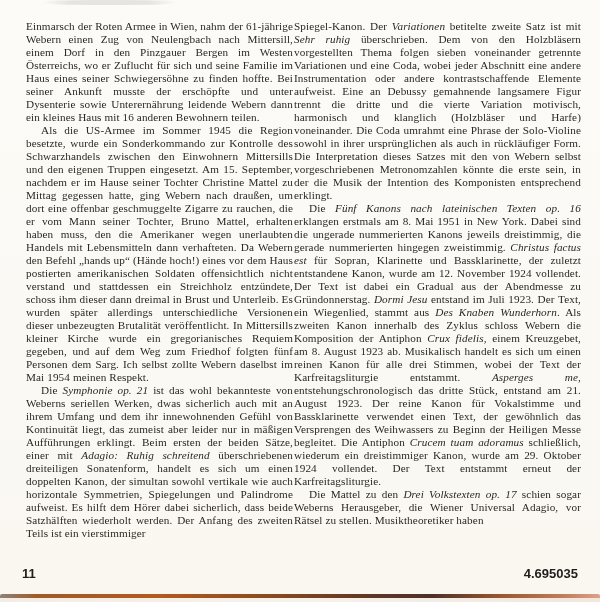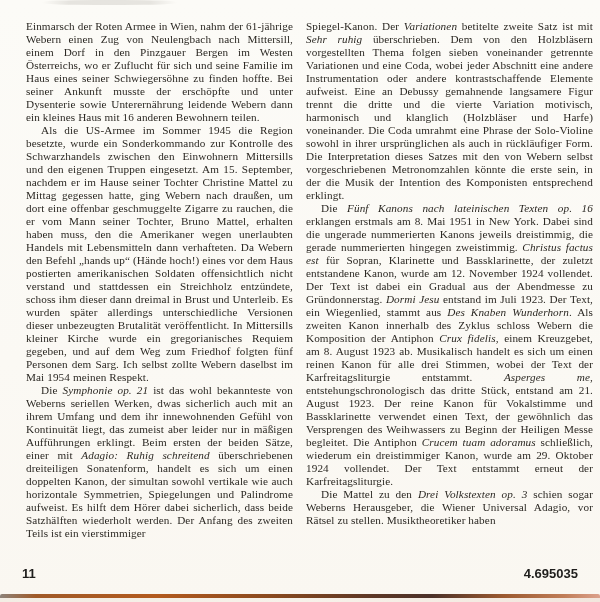--- a/index.html
+++ b/index.html
@@ -14,21 +14,21 @@
     position: absolute; inset: 0;
     background: linear-gradient(180deg, #fcfbf7 0%, #fbf9f4 60%, #faf7f1 100%);
   }
   .top-smudge {
     position: absolute; left: 42px; top: 0; width: 135px; height: 5px;
     background: linear-gradient(90deg, rgba(203,200,194,0) 0%, rgba(203,200,194,.45) 20%, rgba(203,200,194,.45) 80%, rgba(203,200,194,0) 100%);
     border-radius: 40%;
   }
   .columns {
     position: absolute; left: 26px; top: 20px;
-    display: flex; gap: 13px;
+    display: flex; gap: 1px;
   }
   .col {
     font-size: 11.2px;
     line-height: 13px;
     color: #2b2823;
     text-align: justify;
     letter-spacing: 0.1px;
   }
   .col-left  { width: 267px; }
   .col-right { width: 287px; }
@@ -67,21 +67,21 @@
 
   <div class="columns">
     <div class="col col-left">
         <p class="para"><span>Einmarsch der Roten Armee in Wien, nahm der 61-jährige Webern einen Zug von Neulengbach nach Mittersill, einem Dorf in den Pinzgauer Bergen im Westen Österreichs, wo er Zuflucht für sich und seine Familie im Haus eines seiner Schwiegersöhne zu finden hoffte. Bei seiner Ankunft musste der erschöpfte und unter Dysenterie sowie Unterernährung leidende Webern dann ein kleines Haus mit 16 anderen Bewohnern teilen.</span></p>
         <p class="para indent"><span>Als die US-Armee im Sommer 1945 die Region besetzte, wurde ein Sonderkommando zur Kontrolle des Schwarzhandels zwischen den Einwohnern Mittersills und den eigenen Truppen eingesetzt. Am 15. September, nachdem er im Hause seiner Tochter Christine Mattel zu Mittag gegessen hatte, ging Webern nach draußen, um dort eine offenbar geschmuggelte Zigarre zu rauchen, die er vom Mann seiner Tochter, Bruno Mattel, erhalten haben muss, den die Amerikaner wegen unerlaubten Handels mit Lebensmitteln dann verhafteten. Da Webern den Befehl „hands up“ (Hände hoch!) eines vor dem Haus postierten amerikanischen Soldaten offensichtlich nicht verstand und stattdessen ein Streichholz entzündete, schoss ihm dieser dann dreimal in Brust und Unterleib. Es wurden später allerdings unterschiedliche Versionen dieser unbezeugten Brutalität veröffentlicht. In Mittersills kleiner Kirche wurde ein gregorianisches Requiem gegeben, und auf dem Weg zum Friedhof folgten fünf Personen dem Sarg. Ich selbst zollte Webern daselbst im Mai 1954 meinen Respekt.</span></p>
         <p class="para indent"><span>Die </span><i>Symphonie op. 21</i><span> ist das wohl bekannteste von Weberns seriellen Werken, dwas sicherlich auch mit an ihrem Umfang und dem ihr innewohnenden Gefühl von Kontinuität liegt, das zumeist aber leider nur in mäßigen Aufführungen erklingt. Beim ersten der beiden Sätze, einer mit </span><i>Adagio: Ruhig schreitend</i><span> überschriebenen dreiteiligen Sonatenform, handelt es sich um einen doppelten Kanon, der simultan sowohl vertikale wie auch horizontale Symmetrien, Spiegelungen und Palindrome aufweist. Es hilft dem Hörer dabei sicherlich, dass beide Satzhälften wiederholt werden. Der Anfang des zweiten Teils ist ein vierstimmiger</span></p>
       </div>
     <div class="col col-right">
         <p class="para"><span>Spiegel-Kanon. Der </span><i>Variationen</i><span> betitelte zweite Satz ist mit </span><i>Sehr ruhig</i><span> überschrieben. Dem von den Holzbläsern vorgestellten Thema folgen sieben voneinander getrennte Variationen und eine Coda, wobei jeder Abschnitt eine andere Instrumentation oder andere kontrastschaffende Elemente aufweist. Eine an Debussy gemahnende langsamere Figur trennt die dritte und die vierte Variation motivisch, harmonisch und klanglich (Holzbläser und Harfe) voneinander. Die Coda umrahmt eine Phrase der Solo-Violine sowohl in ihrer ursprünglichen als auch in rückläufiger Form. Die Interpretation dieses Satzes mit den von Webern selbst vorgeschriebenen Metronomzahlen könnte die erste sein, in der die Musik der Intention des Komponisten entsprechend erklingt.</span></p>
         <p class="para indent"><span>Die </span><i>Fünf Kanons nach lateinischen Texten op. 16</i><span> erklangen erstmals am 8. Mai 1951 in New York. Dabei sind die ungerade nummerierten Kanons jeweils dreistimmig, die gerade nummerierten hingegen zweistimmig. </span><i>Christus factus est</i><span> für Sopran, Klarinette und Bassklarinette, der zuletzt entstandene Kanon, wurde am 12. November 1924 vollendet. Der Text ist dabei ein Gradual aus der Abendmesse zu Gründonnerstag. </span><i>Dormi Jesu</i><span> entstand im Juli 1923. Der Text, ein Wiegenlied, stammt aus </span><i>Des Knaben Wunderhorn</i><span>. Als zweiten Kanon innerhalb des Zyklus schloss Webern die Komposition der Antiphon </span><i>Crux fidelis</i><span>, einem Kreuzgebet, am 8. August 1923 ab. Musikalisch handelt es sich um einen reinen Kanon für alle drei Stimmen, wobei der Text der Karfreitagsliturgie entstammt. </span><i>Asperges me</i><span>, entstehungschronologisch das dritte Stück, entstand am 21. August 1923. Der reine Kanon für Vokalstimme und Bassklarinette verwendet einen Text, der gewöhnlich das Versprengen des Weihwassers zu Beginn der Heiligen Messe begleitet. Die Antiphon </span><i>Crucem tuam adoramus</i><span> schließlich, wiederum ein dreistimmiger Kanon, wurde am 29. Oktober 1924 vollendet. Der Text entstammt erneut der Karfreitagsliturgie.</span></p>
-        <p class="para indent"><span>Die Mattel zu den </span><i>Drei Volkstexten op. 3</i><span> schien sogar Weberns Herausgeber, die Wiener Universal Adagio, vor Rätsel zu stellen. Musiktheoretiker haben</span></p>
+        <p class="para indent"><span>Die Mattel zu den </span><i>Drei Volkstexten op. 17</i><span> schien sogar Weberns Herausgeber, die Wiener Universal Adagio, vor Rätsel zu stellen. Musiktheoretiker haben</span></p>
       </div>
   </div>
 
   <div class="footer-pagenum">11</div>
 
   <div class="footer-catalog">4.695035</div>
 
   <div class="bottom-edge">
     <div class="bottom-below"></div>
     <div class="bottom-stripe"></div>

